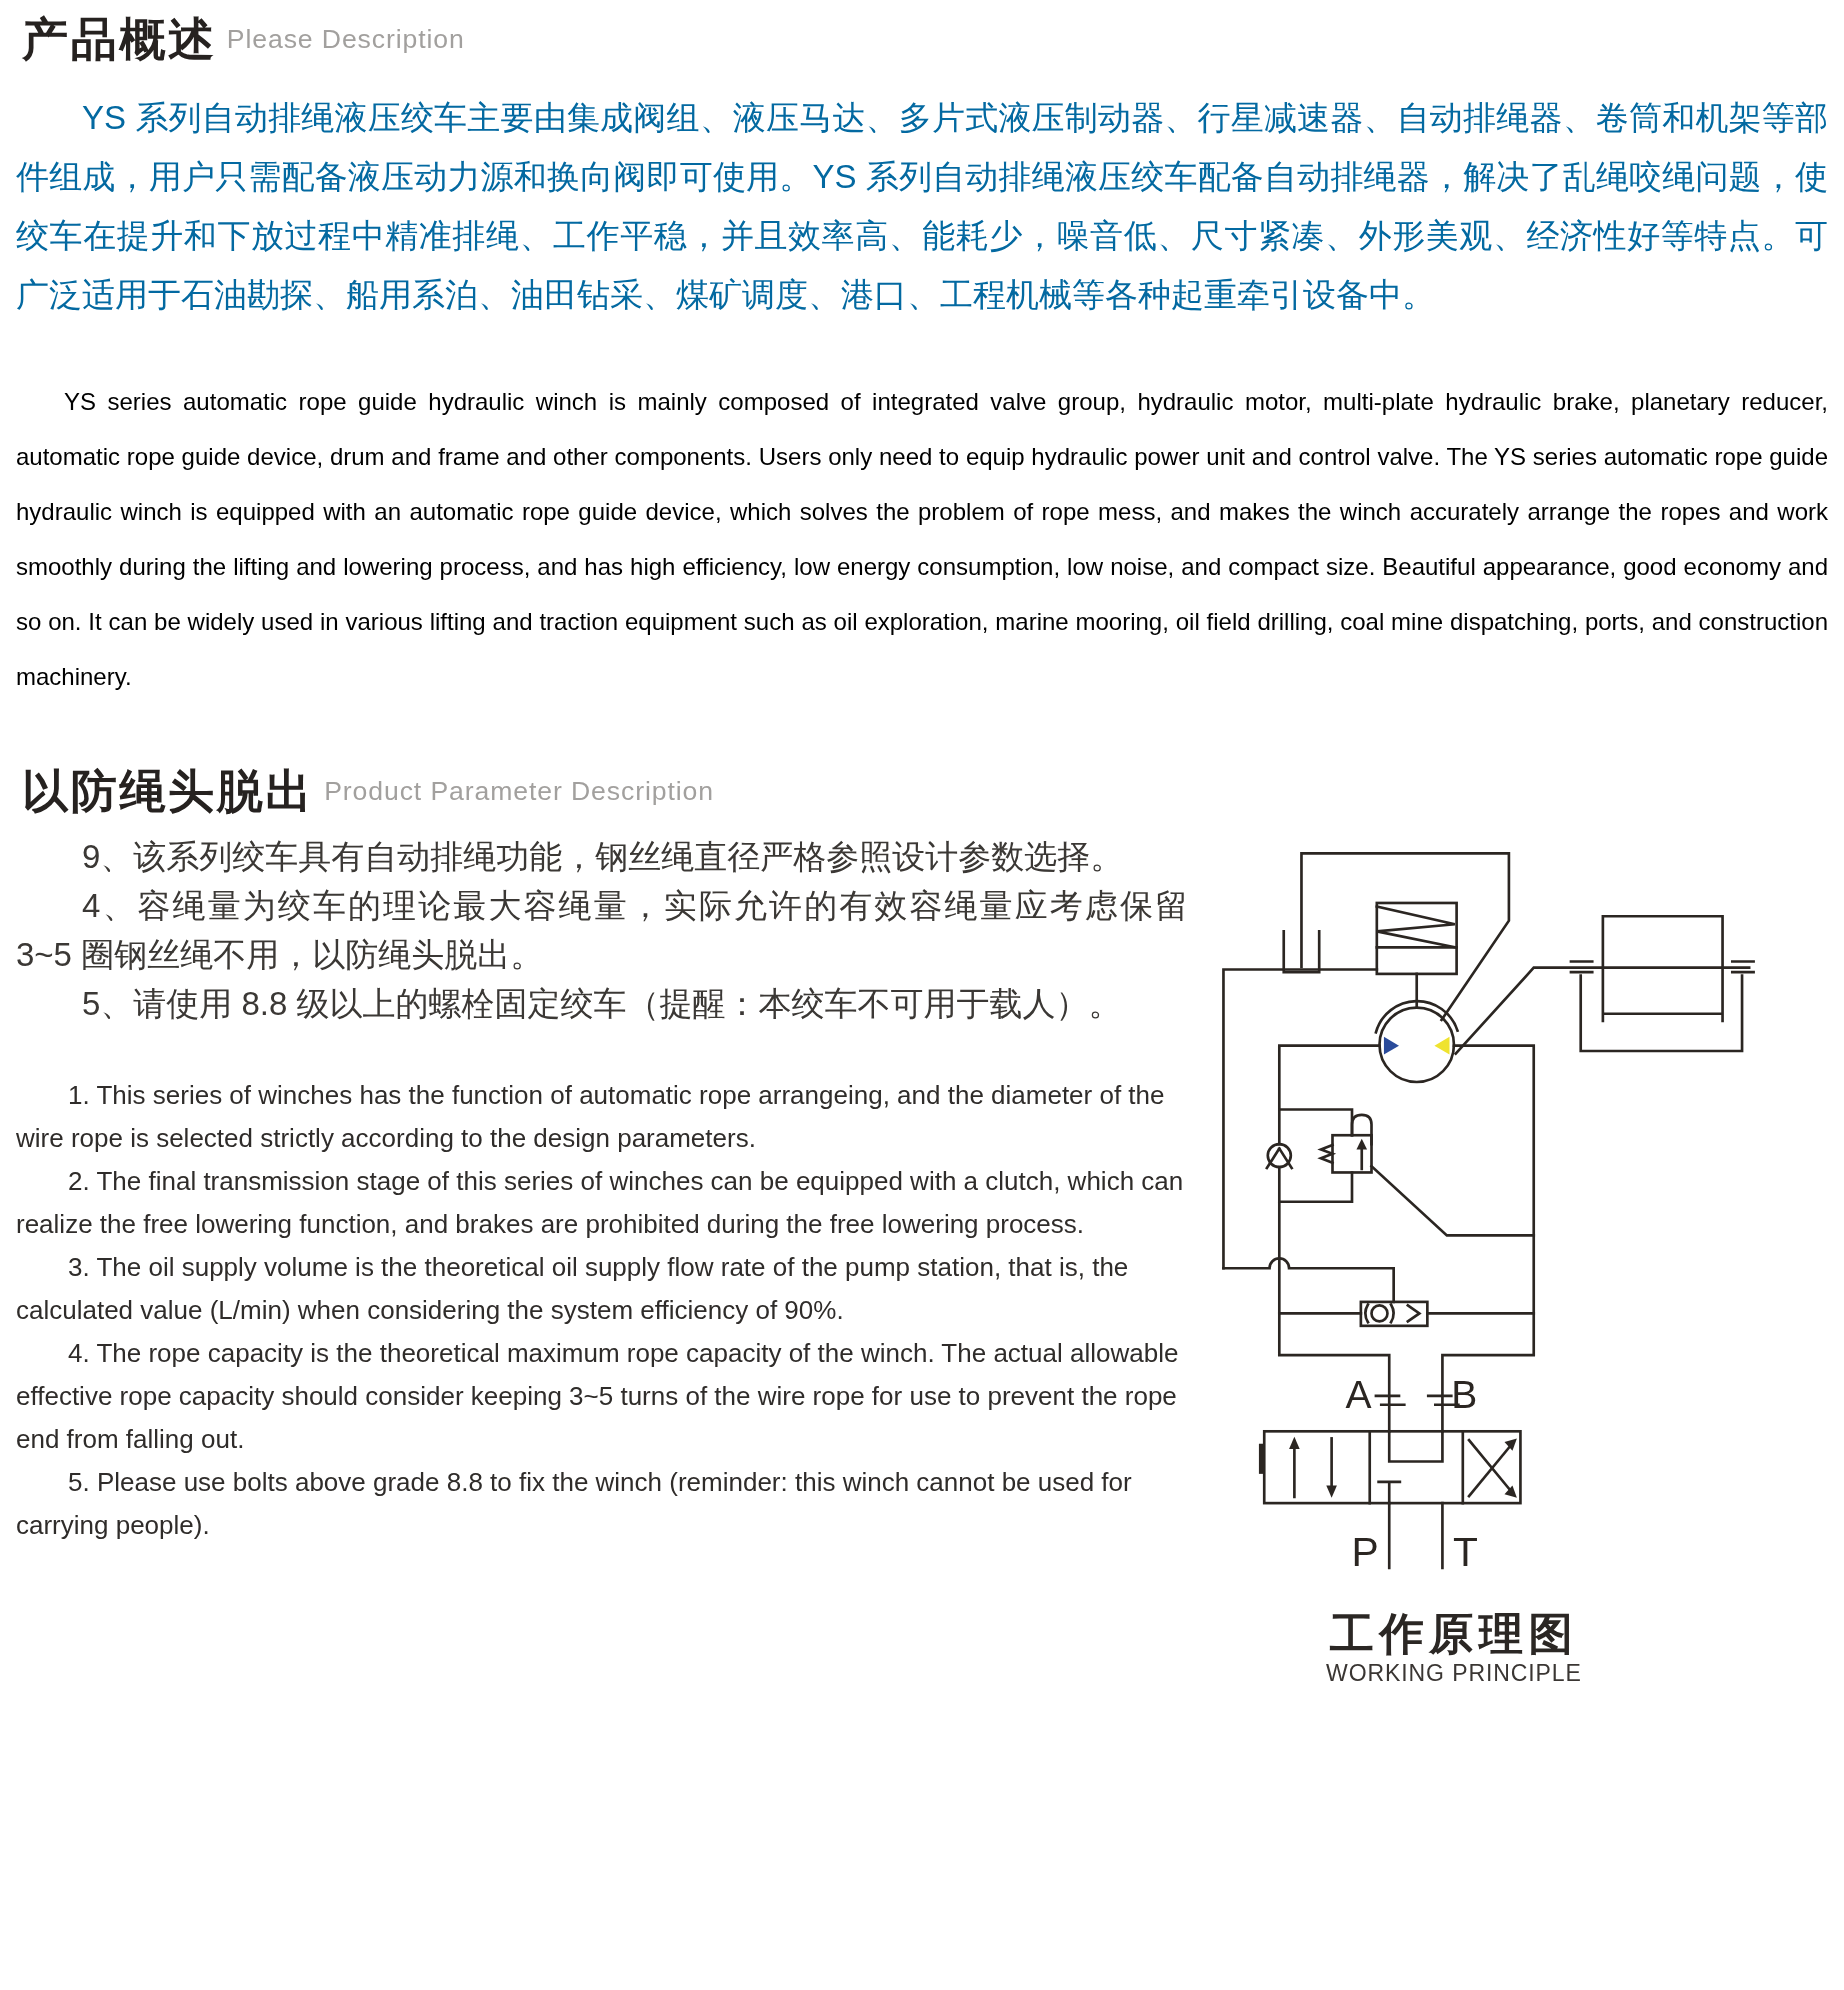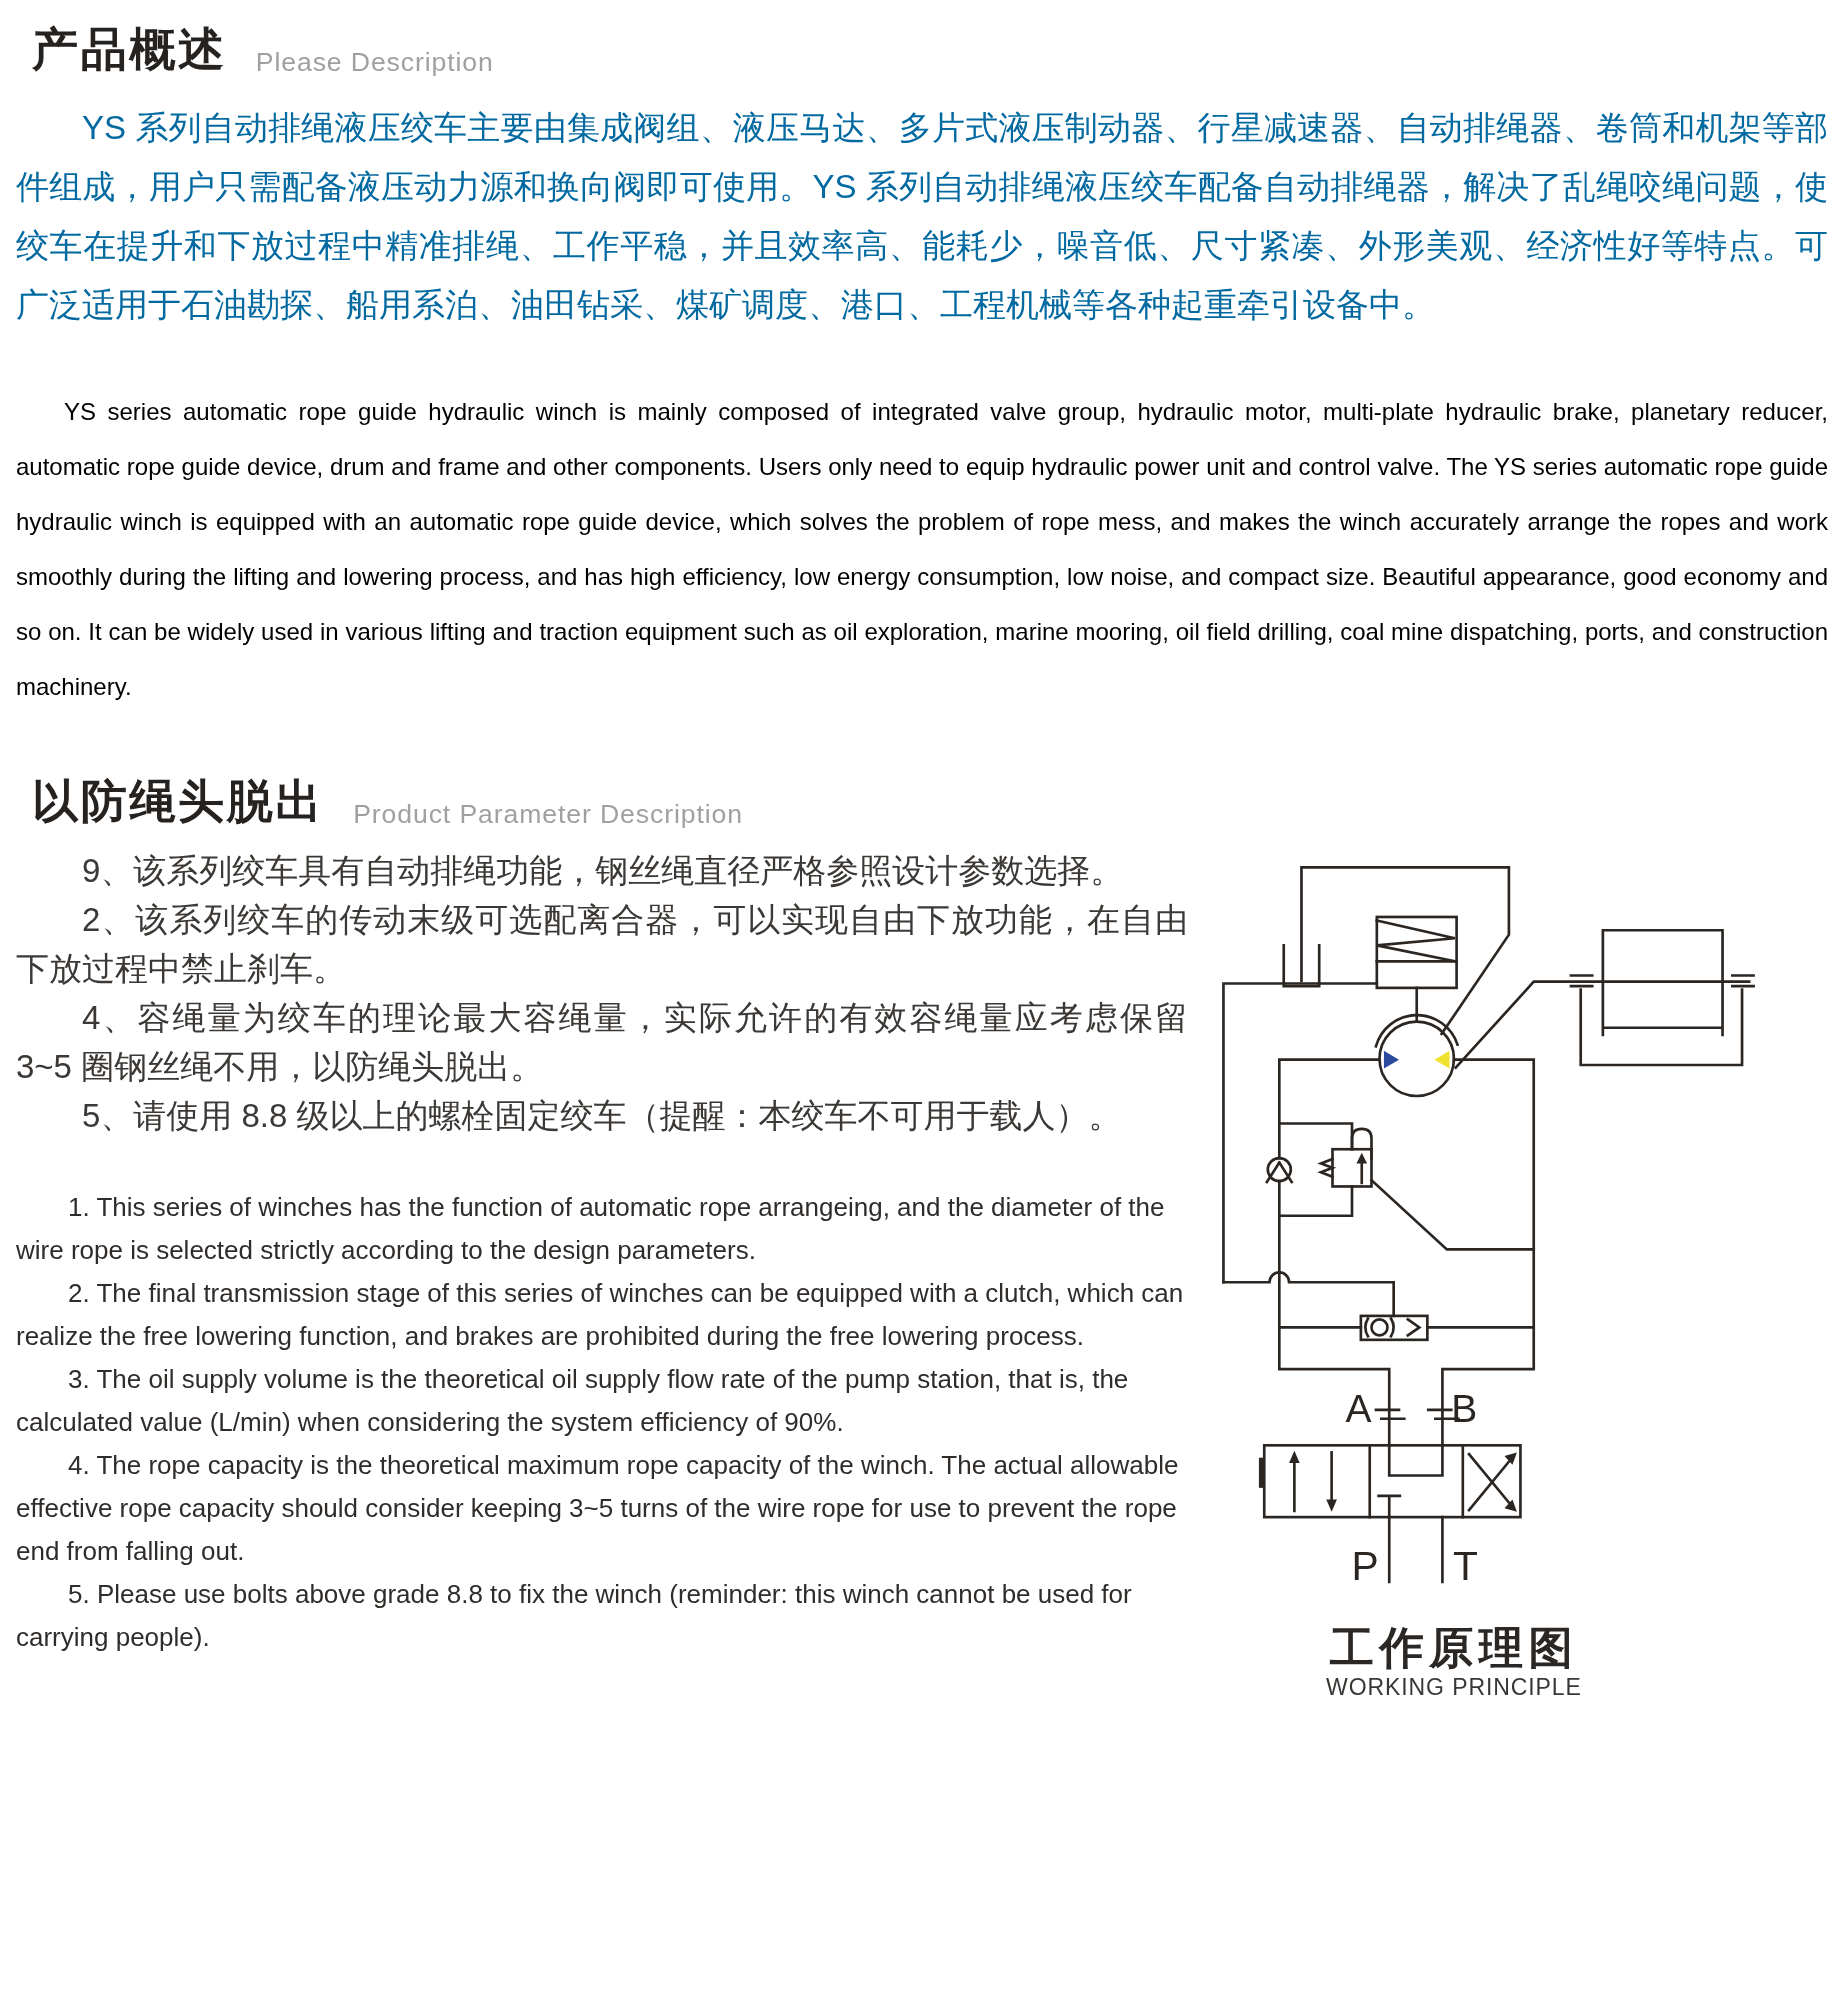--- a/index.html
+++ b/index.html
@@ -4,21 +4,21 @@
 <style>
   html,body{margin:0;padding:0;}
   body{
     width:1844px;height:1991px;overflow:hidden;
     background:#ffffff;
     font-family:"Liberation Sans","DejaVu Sans",sans-serif;
     color:#3b3835;
   }
   .page{padding:5.3px 16px 0 16px;}
 
-  .section-header{display:flex;align-items:flex-end;gap:29px;margin:16px;}
+  .section-header{display:flex;align-items:center;gap:10px;margin:6px;}
   .title-zh{font-size:46px;font-weight:600;color:#262220;letter-spacing:2.7px;line-height:57px;}
   .title-en{font-size:26.6px;font-weight:400;color:#a2a09e;letter-spacing:0.9px;}
 
   .para-zh{
     font-size:33px;line-height:59px;text-align:justify;text-indent:2em;
     color:#0369a1;margin:19.5px 0 0 0;
   }
   .para-en{
     font-size:24px;line-height:55px;text-align:justify;text-indent:2em;
     color:#000000;margin:50px 0 0 0;
@@ -60,21 +60,20 @@
       <span class="title-zh">以防绳头脱出</span>
       <span class="title-en">Product Parameter Description</span>
     </h1>
 
     <div class="param-body">
 
       <div class="param-text">
         <div class="notes-zh">
 
         <p>9、该系列绞车具有自动排绳功能，钢丝绳直径严格参照设计参数选择。</p>
-            <p>2、该系列绞车的传动末级可选配离合器，可以实现自由下放功能，在自由下放过程中禁止刹车。</p>
             <p>4、容绳量为绞车的理论最大容绳量，实际允许的有效容绳量应考虑保留 3~5 圈钢丝绳不用，以防绳头脱出。</p>
             <p>5、请使用 8.8 级以上的螺栓固定绞车（提醒：本绞车不可用于载人）。</p>
           </div>
         <div class="notes-en">
 
         <p>1. This series of winches has the function of automatic rope arrangeing, and the diameter of the wire rope is selected strictly according to the design parameters.</p>
             <p>2. The final transmission stage of this series of winches can be equipped with a clutch, which can realize the free lowering function, and brakes are prohibited during the free lowering process.</p>
             <p>3. The oil supply volume is the theoretical oil supply flow rate of the pump station, that is, the calculated value (L/min) when considering the system efficiency of 90%.</p>
             <p>4. The rope capacity is the theoretical maximum rope capacity of the winch. The actual allowable effective rope capacity should consider keeping 3~5 turns of the wire rope for use to prevent the rope end from falling out.</p>
             <p>5. Please use bolts above grade 8.8 to fix the winch (reminder: this winch cannot be used for carrying people).</p>

